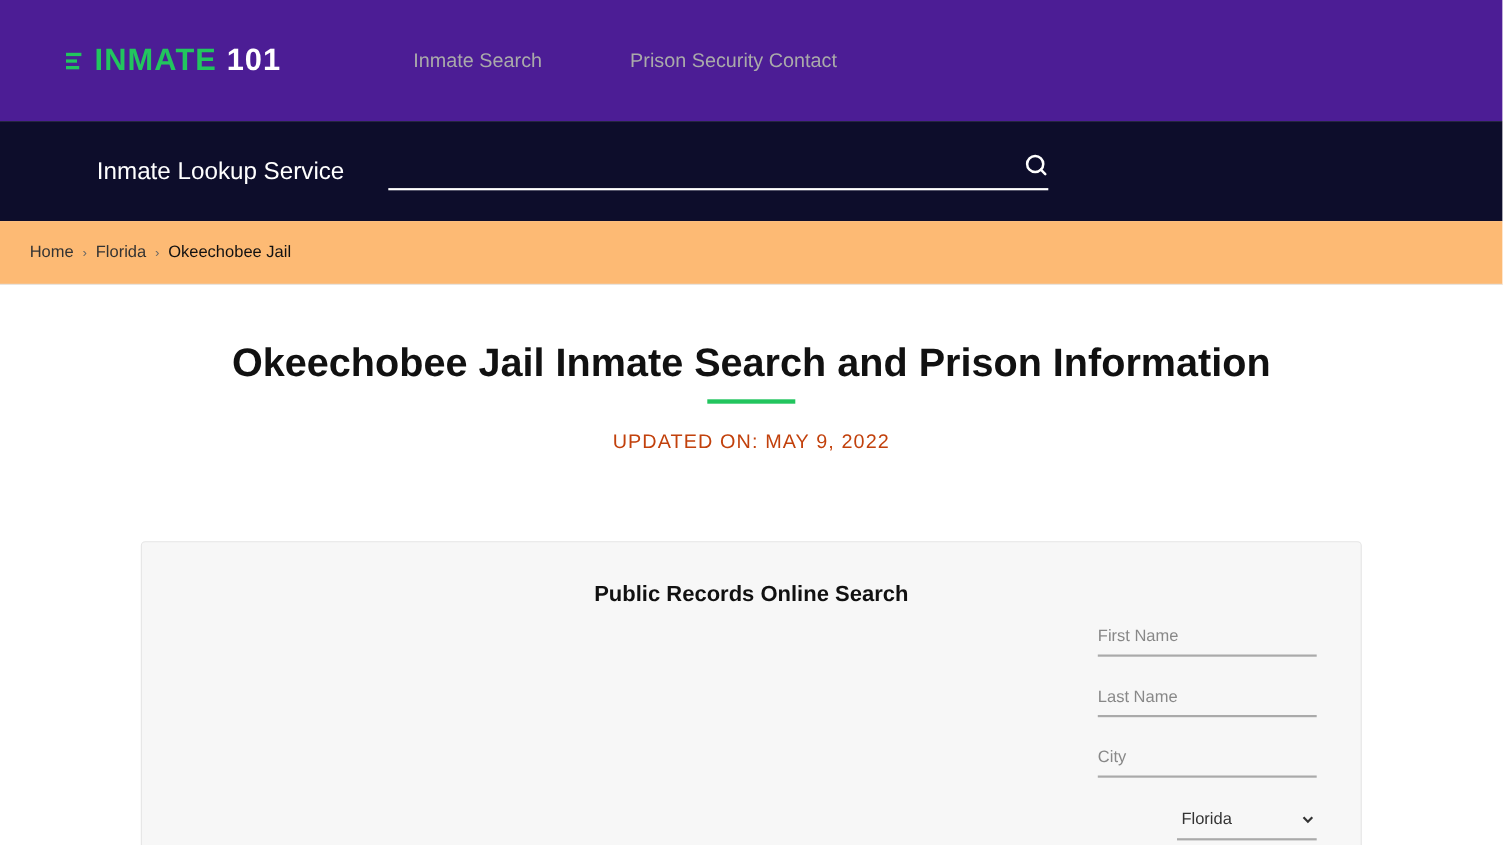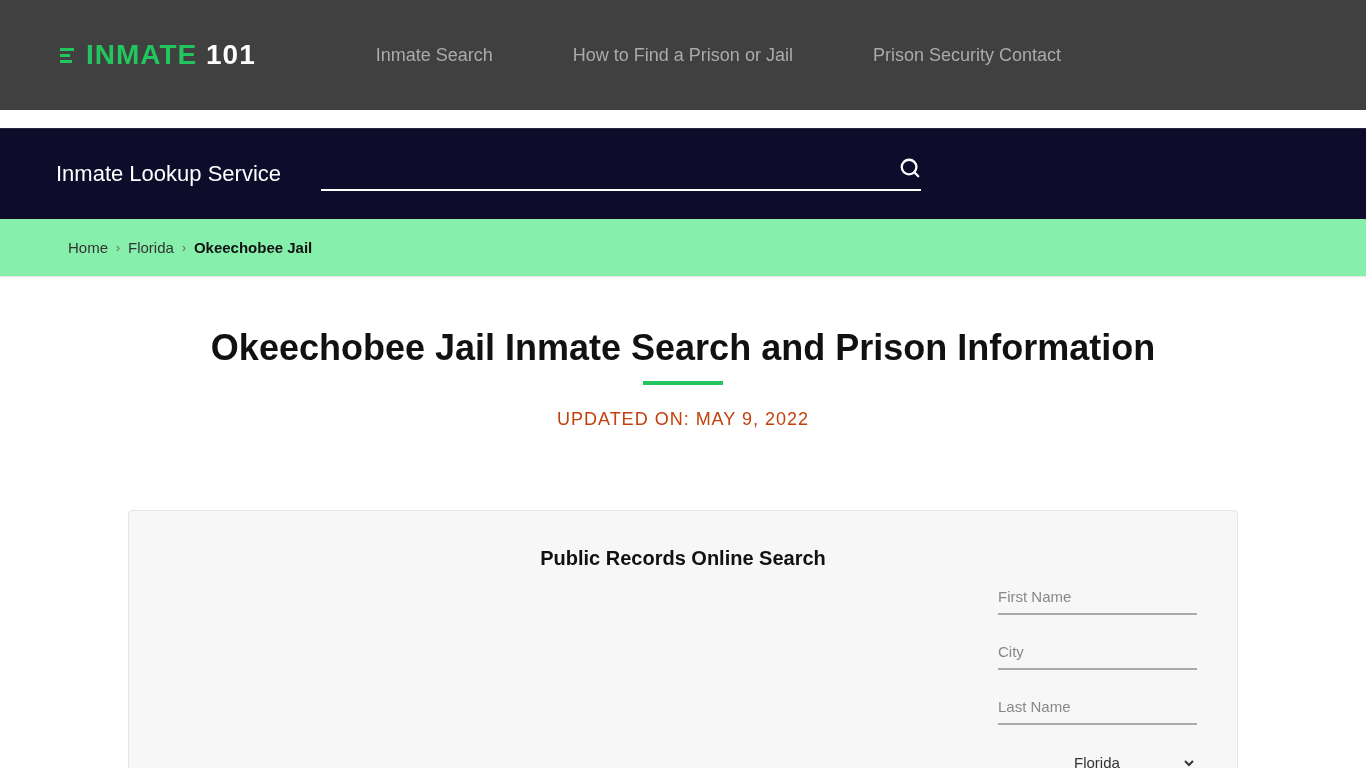--- a/index.html
+++ b/index.html
@@ -1,20 +1,20 @@
 <!DOCTYPE html>
 <html><head>
   <meta charset="utf-8">
   <style>
     * { margin: 0; padding: 0; box-sizing: border-box; }
     body { font-family: 'Georgia', serif; background: #fff; color: #333; width: 1366px; min-height: 768px; }
 
     
     .top-nav {
-      background: #404040;
+      background: #4c1d95;
       height: 110px;
       display: flex;
       align-items: center;
       padding: 0 60px;
     }
     .logo-area {
       display: flex;
       align-items: center;
       gap: 8px;
       text-decoration: none;
@@ -53,25 +53,24 @@
       font-size: 18px;
       font-family: Arial, sans-serif;
       font-weight: 400;
       white-space: nowrap;
     }
 
     
     .search-section {
       background: #0d0d2b;
       border-top: 1px solid rgba(255,255,255,0.1);
-      padding: 28px 56px;
+      padding: 28px 88px;
       display: flex;
       align-items: center;
       gap: 40px;
-      margin-top: 18px;
     }
     .search-label {
       color: #fff;
       font-size: 22px;
       font-family: Arial, sans-serif;
       font-weight: 400;
       white-space: nowrap;
     }
     .search-input-wrapper {
       flex: 1;
@@ -94,42 +93,42 @@
       background: none;
       border: none;
       cursor: pointer;
       color: #fff;
       font-size: 22px;
       margin-left: 8px;
     }
 
     
     .breadcrumb-section {
-      padding: 20px 68px;
-      background: #86efac;
+      padding: 20px 27px;
+      background: #fdba74;
       border-bottom: 1px solid #e5e5e5;
     }
     .breadcrumb {
       display: flex;
       align-items: center;
       gap: 8px;
       font-family: Arial, sans-serif;
       font-size: 15px;
     }
     .breadcrumb-link {
       color: #333;
       text-decoration: none;
     }
     .breadcrumb-chevron {
       color: #666;
       font-size: 12px;
     }
     .breadcrumb-current {
       color: #111;
-      font-weight: 700;
+      font-weight: 400;
     }
 
     
     .main-content {
       background: #fff;
       padding: 50px 60px 40px;
       text-align: center;
     }
     .page-title {
       font-size: 36px;
@@ -234,21 +233,20 @@
         <div class="logo-bar"></div>
         <div class="logo-bar"></div>
         <div class="logo-bar"></div>
       </div>
       <span class="logo-text">
         <span>INMATE</span><span style="color:#fff;"> 101</span>
       </span>
     </a>
     <div class="nav-links">
       <a class="nav-link" href="#">Inmate Search</a>
-      <a class="nav-link" href="#">How to Find a Prison or Jail</a>
       <a class="nav-link" href="#">Prison Security Contact</a>
     </div>
   </nav>
 
   <div class="search-section">
     <span class="search-label">Inmate Lookup Service</span>
     <div class="search-input-wrapper">
       <input class="search-input" type="text" placeholder="" style="">
       <button class="search-icon-btn">
         <svg width="22" height="22" viewBox="0 0 24 24" fill="none" stroke="currentColor" stroke-width="2.5" stroke-linecap="round" stroke-linejoin="round">
@@ -274,25 +272,25 @@
   <h1 class="page-title">Okeechobee Jail Inmate Search and Prison Information</h1>
   <div class="title-underline"></div>
   <p class="updated-text">UPDATED ON: MAY 9, 2022</p>
 
   <div class="search-card">
     <h2 class="card-title">Public Records Online Search</h2>
     <div class="form-row">
       <div class="form-field">
         <input class="form-input" type="text" placeholder="First Name" style="">
       </div>
+      <div class="form-field">
+        <input class="form-input" type="text" placeholder="Last Name" style="">
+      </div>
       <div class="form-field city-field">
         <input class="form-input" type="text" placeholder="City" style="">
-      </div>
-      <div class="form-field">
-        <input class="form-input" type="text" placeholder="Last Name" style="">
       </div>
       <div class="form-field state-field">
         <select class="form-select" id="state-select"><option value="Alabama">Alabama</option><option value="Alaska">Alaska</option><option value="Arizona">Arizona</option><option value="Arkansas">Arkansas</option><option value="California">California</option><option value="Colorado">Colorado</option><option value="Connecticut">Connecticut</option><option value="Delaware">Delaware</option><option value="Florida" selected="">Florida</option><option value="Georgia">Georgia</option><option value="Hawaii">Hawaii</option><option value="Idaho">Idaho</option><option value="Illinois">Illinois</option><option value="Indiana">Indiana</option><option value="Iowa">Iowa</option><option value="Kansas">Kansas</option><option value="Kentucky">Kentucky</option><option value="Louisiana">Louisiana</option><option value="Maine">Maine</option><option value="Maryland">Maryland</option><option value="Massachusetts">Massachusetts</option><option value="Michigan">Michigan</option><option value="Minnesota">Minnesota</option><option value="Mississippi">Mississippi</option><option value="Missouri">Missouri</option><option value="Montana">Montana</option><option value="Nebraska">Nebraska</option><option value="Nevada">Nevada</option><option value="New Hampshire">New Hampshire</option><option value="New Jersey">New Jersey</option><option value="New Mexico">New Mexico</option><option value="New York">New York</option><option value="North Carolina">North Carolina</option><option value="North Dakota">North Dakota</option><option value="Ohio">Ohio</option><option value="Oklahoma">Oklahoma</option><option value="Oregon">Oregon</option><option value="Pennsylvania">Pennsylvania</option><option value="Rhode Island">Rhode Island</option><option value="South Carolina">South Carolina</option><option value="South Dakota">South Dakota</option><option value="Tennessee">Tennessee</option><option value="Texas">Texas</option><option value="Utah">Utah</option><option value="Vermont">Vermont</option><option value="Virginia">Virginia</option><option value="Washington">Washington</option><option value="West Virginia">West Virginia</option><option value="Wisconsin">Wisconsin</option><option value="Wyoming">Wyoming</option></select>
       </div>
       <button class="search-btn">Search</button>
     </div>
   </div>
 </main>
 
 </body></html>

